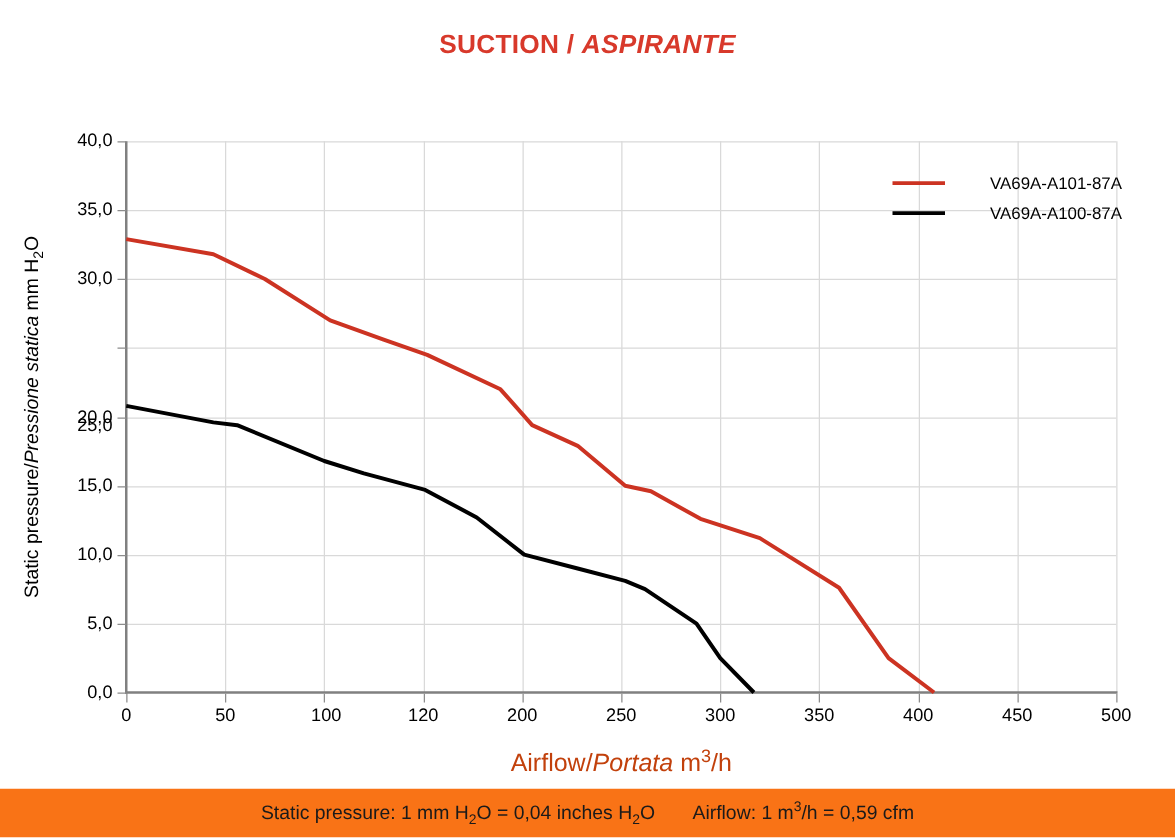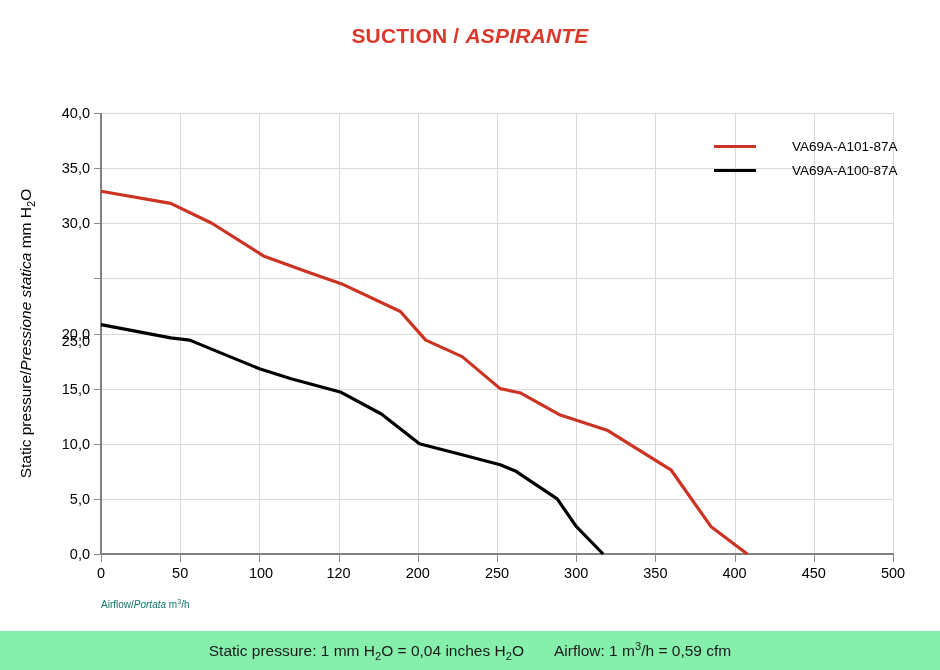--- a/index.html
+++ b/index.html
@@ -103,22 +103,23 @@
     align-items: center;
     justify-content: center;
     font-size: 15.5px;
     color: #000000;
     white-space: nowrap;
   }
   #x-axis-title {
     position: absolute;
     left: 101px; top: 597px;
     width: 792px;
-    font-size: 10px;
-    color: #0f766e;
+    text-align: center;
+    font-size: 20px;
+    color: #c2410c;
   }
   .it { font-style: italic; }
   sub { font-size: 0.72em; }
   sup { font-size: 0.72em; }
 
   
   #legend {
     position: absolute;
     left: 714px; top: 134px;
     width: 190px;
@@ -138,21 +139,21 @@
     font-size: 13.5px;
     color: #000000;
     white-space: nowrap;
   }
 
   
   #footer-bar {
     position: absolute;
     left: 0; top: 631px;
     width: 940px; height: 39px;
-    background: #86efac;
+    background: #f97316;
     display: flex;
     align-items: center;
     justify-content: center;
   }
   #footer-inner {
     font-size: 15.5px;
     color: #1a1a1a;
     white-space: nowrap;
   }
   #footer-gap { display: inline-block; width: 30px; }

